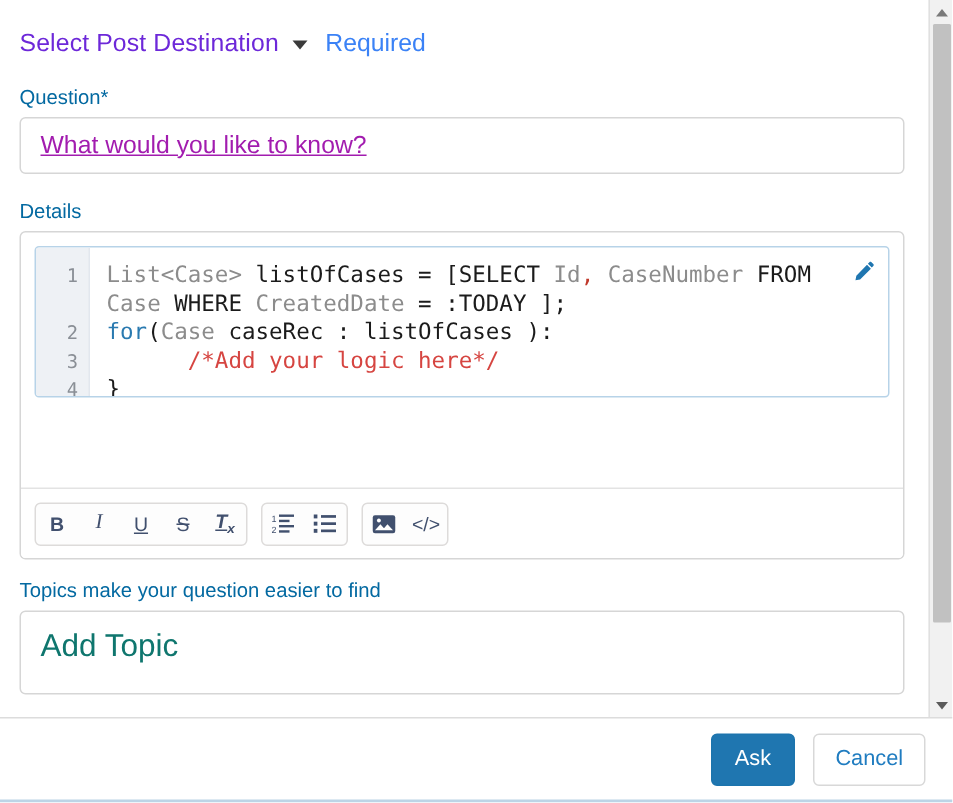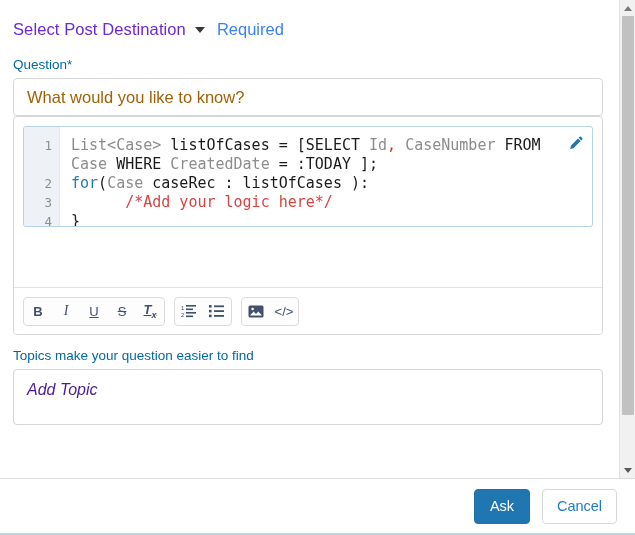--- a/index.html
+++ b/index.html
@@ -83,22 +83,23 @@
     height: 38px;
     border: 1px solid #d6d6d6;
     border-radius: 4px;
     background: #fff;
     display: flex;
     align-items: center;
     padding: 0 13px;
     box-sizing: border-box;
   }
   .question-box .ph {
-    color: #a16207;
+    color: #a21caf;
     font-size: 16.5px;
+    text-decoration: underline;
   }
 
   
   .details-box {
     border: 1px solid #d6d6d6;
     border-radius: 4px;
     background: #fff;
     height: 219px;
     box-sizing: border-box;
     display: flex;
@@ -205,23 +206,22 @@
   
   .topic-box {
     border: 1px solid #d6d6d6;
     border-radius: 4px;
     background: #fff;
     height: 56px;
     box-sizing: border-box;
     padding: 11px 13px 0 13px;
   }
   .topic-box .ph {
-    color: #4c1d95;
-    font-size: 16px;
-    font-style: italic;
+    color: #0f766e;
+    font-size: 21px;
   }
 
   
   .scrollbar {
     position: absolute;
     right: 0;
     top: 0;
     width: 16px;
     height: 478px;
     background: #f1f1f1;
@@ -315,20 +315,21 @@
       <span class="post-dest-link">Select Post Destination</span>
       <span class="caret-down"></span>
       <span class="required-text">Required</span>
     </div>
 
     <div class="field-label">Question*</div>
     <div class="question-box">
       <span class="ph">What would you like to know?</span>
     </div>
 
+    <div class="field-label details-label">Details</div>
     <div class="details-box">
       <div class="details-body">
 
         <div class="code-block">
           <div class="code-gutter">
             <span class="ln">1</span>
             <span class="spacer"></span>
             <span class="ln">2</span>
             <span class="ln">3</span>
             <span class="ln">4</span>

